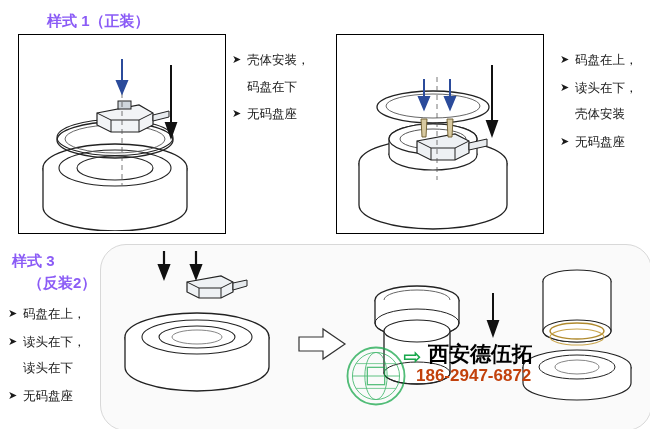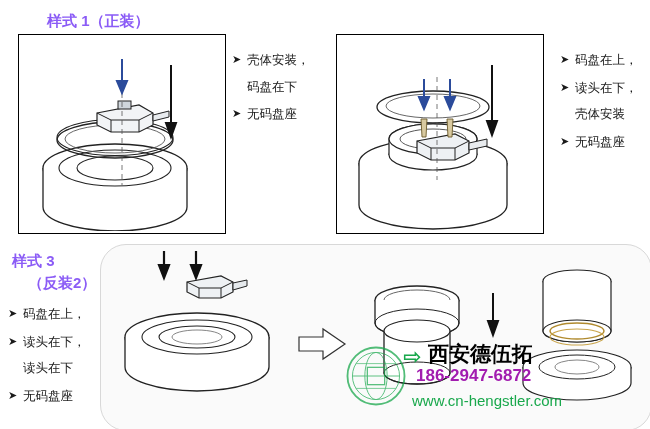--- a/index.html
+++ b/index.html
@@ -68,21 +68,21 @@
     opacity:.75;
   }
   .wm-text{
     position:absolute;
     color:#000000;
     font-weight:bold;
     white-space:nowrap;
   }
   #wm-arrow{left:403px;top:344px;font-size:22px;color:#19a84c;}
   #wm-company{left:428px;top:340px;font-size:21px;}
-  #wm-phone{left:416px;top:366px;font-size:17px;color:#a21caf;}
+  #wm-phone{left:416px;top:366px;font-size:17px;color:#c2410c;}
   #wm-url{left:412px;top:392px;font-size:15px;color:#19a84c;font-weight:normal;}
 
   svg{display:block;}
 </style>
 </head>
 <body>
 
 <div class="stage">
 
   <div class="title" id="title1">样式 1（正装）</div>
@@ -275,15 +275,14 @@
     <circle cx="50" cy="50" r="38" fill="none" stroke="#19a84c" stroke-width="1.5"></circle>
     <ellipse cx="50" cy="50" rx="18" ry="38" fill="none" stroke="#19a84c" stroke-width="1.5"></ellipse>
     <line x1="12" y1="50" x2="88" y2="50" stroke="#19a84c" stroke-width="1.5"></line>
     <line x1="18" y1="30" x2="82" y2="30" stroke="#19a84c" stroke-width="1.2"></line>
     <line x1="18" y1="70" x2="82" y2="70" stroke="#19a84c" stroke-width="1.2"></line>
     <rect x="36" y="36" width="28" height="28" fill="none" stroke="#19a84c" stroke-width="2"></rect>
   </svg>
   <div class="wm-text" id="wm-arrow">⇨</div>
   <div class="wm-text" id="wm-company">西安德伍拓</div>
   <div class="wm-text" id="wm-phone">186-2947-6872</div>
-  <div class="wm-text" id="wm-url">www.cn-hengstler.com</div>
 
 </div>
 
 </body></html>

